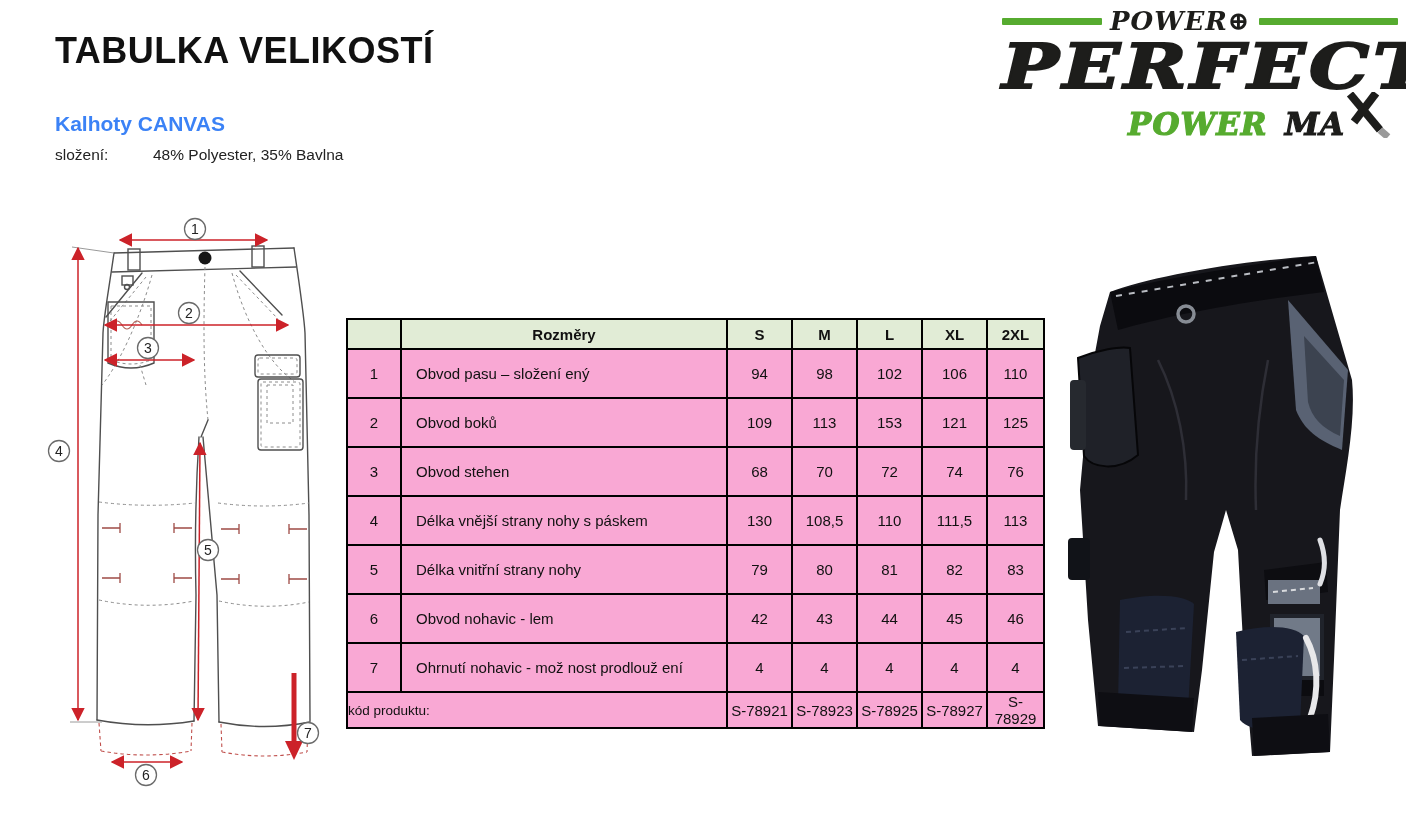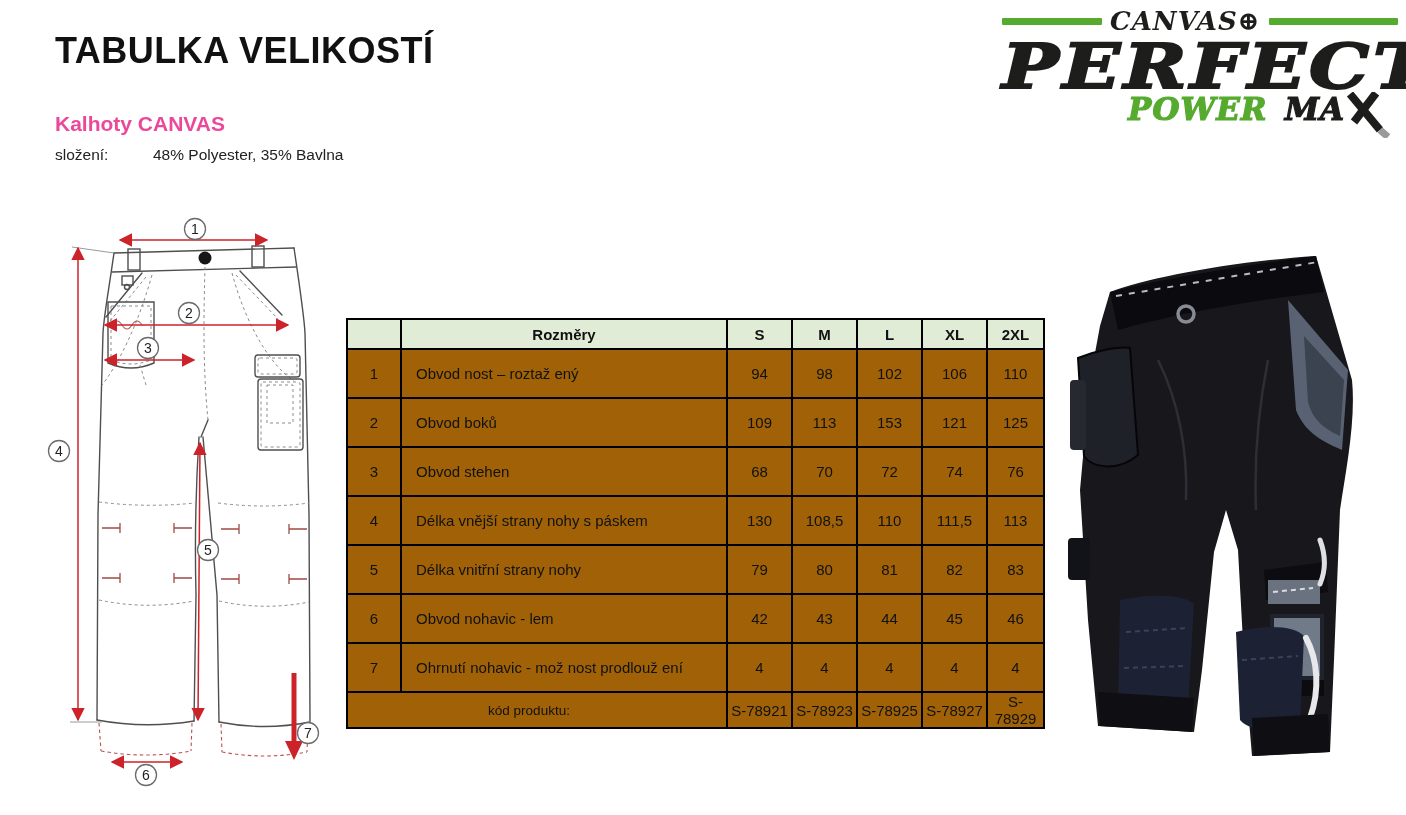--- a/index.html
+++ b/index.html
@@ -22,52 +22,52 @@
     font-family:"DejaVu Serif", serif;font-style:italic;font-weight:bold;
     font-size:26px;line-height:1;color:var(--ink,#1d1d1b);letter-spacing:1px;white-space:nowrap;
   }
   .logo-perfect{
     font-family:"DejaVu Serif", serif;font-style:italic;font-weight:bold;
     font-size:62px;line-height:1;color:var(--ink,#1d1d1b);letter-spacing:3px;
     -webkit-text-stroke:2px var(--ink,#1d1d1b);
     transform:scaleX(1.22);transform-origin:left top;margin-top:2px;white-space:nowrap;
   }
   .logo-powermax{
-    display:flex;justify-content:flex-end;align-items:flex-start;
+    display:flex;justify-content:flex-end;align-items:flex-end;
     margin-top:-4px;padding-right:6px;
     font-family:"DejaVu Serif", serif;font-style:italic;font-weight:bold;
     font-size:31px;line-height:1;letter-spacing:1px;white-space:nowrap;
   }
   .logo-power{color:var(--brand_green,#56ab2f);-webkit-text-stroke:1.2px var(--brand_green,#56ab2f);}
   .logo-ma{color:var(--ink,#1d1d1b);-webkit-text-stroke:1.2px var(--ink,#1d1d1b);margin-left:17px;}
   .logo-x-svg{position:relative;top:-2px;margin-left:-1px;}
   
-  .product-name{position:absolute;left:55px;top:112px;font-size:21px;font-weight:bold;color:#ec4899;}
+  .product-name{position:absolute;left:55px;top:112px;font-size:21px;font-weight:bold;color:#3b82f6;}
   .spec{position:absolute;left:55px;top:146px;font-size:15.5px;color:#222;}
   .spec-row{display:flex;margin-bottom:9px;}
   .spec-label{width:98px;}
   .spec-value{white-space:nowrap;}
   
   table.size-table{
     position:absolute;left:346px;top:318px;
-    border-collapse:collapse;table-layout:fixed;background:#a16207;
+    border-collapse:collapse;table-layout:fixed;background:#f9a8d4;
   }
   .size-table col.w-num{width:54px;}
   .size-table col.w-label{width:326px;}
   .size-table col.w-size{width:65px;}
   .size-table col.w-size-last{width:57px;}
   .size-table th,.size-table td{
     border:2px solid #000;padding:0;text-align:center;vertical-align:middle;
     font-size:15px;color:#111;overflow:hidden;
   }
   .size-table thead th{height:28px;background:var(--header_bg,#e1ecd6);font-weight:bold;}
   .size-table tbody td{height:47px;}
   .size-table tbody td.c-label{text-align:left;padding-left:14px;}
   .size-table tfoot td{height:27px;}
-  .size-table tfoot td.code-label{text-align:center;padding-right:16px;font-size:13.5px;}
+  .size-table tfoot td.code-label{text-align:left;padding-right:16px;font-size:13.5px;}
   .size-table tfoot td.c-code{font-size:15px;}
   
   .notes{position:absolute;left:361px;top:722px;font-size:15px;color:#1a1a1a;}
   .notes p{margin:0 0 10px 0;line-height:18px;}
   
   .diagram{position:absolute;left:42px;top:215px;width:300px;height:585px;}
   .photo{position:absolute;left:1068px;top:240px;width:335px;height:570px;}
   .outline{stroke:#4f4f4f;stroke-width:1.4;fill:none;stroke-linecap:round;}
   .stitch{stroke:#8c8c8c;stroke-width:1;fill:none;stroke-dasharray:3,3;}
   .stitch-red{stroke:#b06055;stroke-width:1.2;fill:none;}
@@ -81,21 +81,21 @@
   .extline{stroke:#9a9a9a;stroke-width:1;fill:none;}
 </style>
 </head>
 <body>
 
 <div class="page-title">TABULKA VELIKOSTÍ</div>
 
 <div class="logo">
   <div class="logo-top">
     <div class="logo-bar l"></div>
-    <div class="logo-stalco">CANVAS⊕</div>
+    <div class="logo-stalco">POWER⊕</div>
     <div class="logo-bar r"></div>
   </div>
   <div class="logo-perfect">PERFECT</div>
   <div class="logo-powermax">
     <span class="logo-power">POWER</span>
     <span class="logo-ma">MA</span>
     <svg class="logo-x-svg" width="48" height="46" viewBox="0 0 48 46">
       <line x1="6" y1="2" x2="36" y2="38" stroke="#1d1d1b" stroke-width="8"></line>
       <line x1="36" y1="38" x2="44" y2="45" stroke="#9a9a9a" stroke-width="7"></line>
       <line x1="32" y1="1" x2="10" y2="30" stroke="#1d1d1b" stroke-width="8"></line>
@@ -220,21 +220,21 @@
     <th class="c-size">S</th>
         <th class="c-size">M</th>
         <th class="c-size">L</th>
         <th class="c-size">XL</th>
         <th class="c-size">2XL</th>
       </tr>
   </thead>
   <tbody>
       <tr>
         <td class="c-num">1</td>
-        <td class="c-label">Obvod nost – roztaž ený</td>
+        <td class="c-label">Obvod pasu – složení ený</td>
         <td class="c-val">94</td>
         <td class="c-val">98</td>
         <td class="c-val">102</td>
         <td class="c-val">106</td>
         <td class="c-val">110</td>
       </tr>
       <tr>
         <td class="c-num">2</td>
         <td class="c-label">Obvod boků</td>
         <td class="c-val">109</td>

